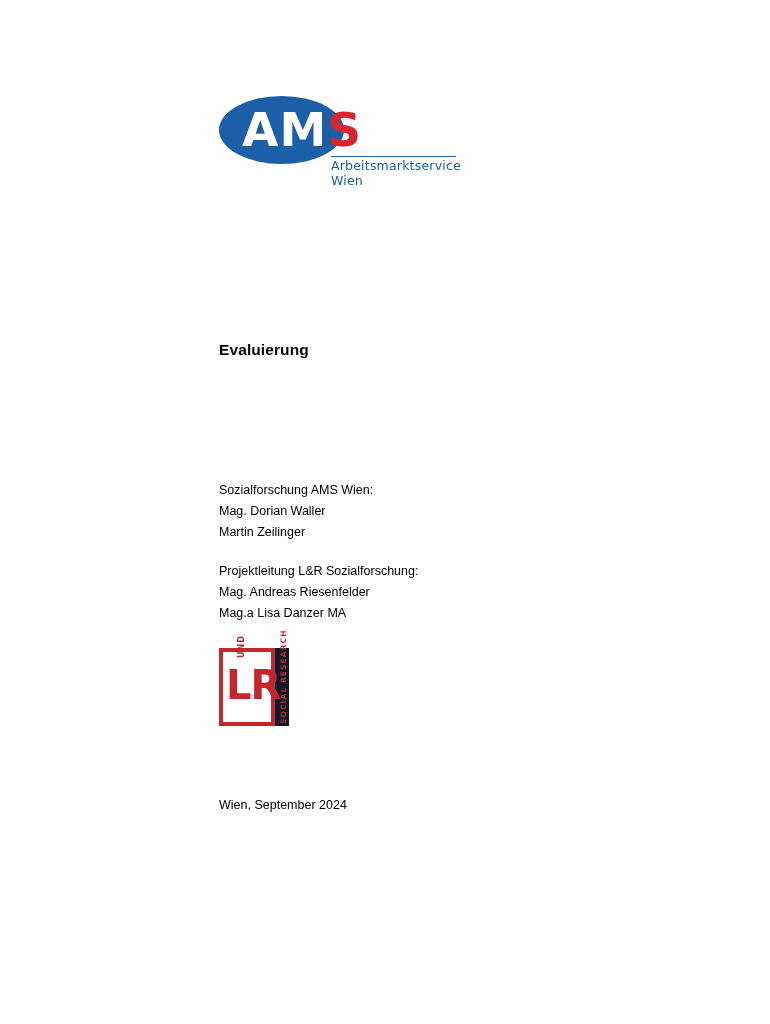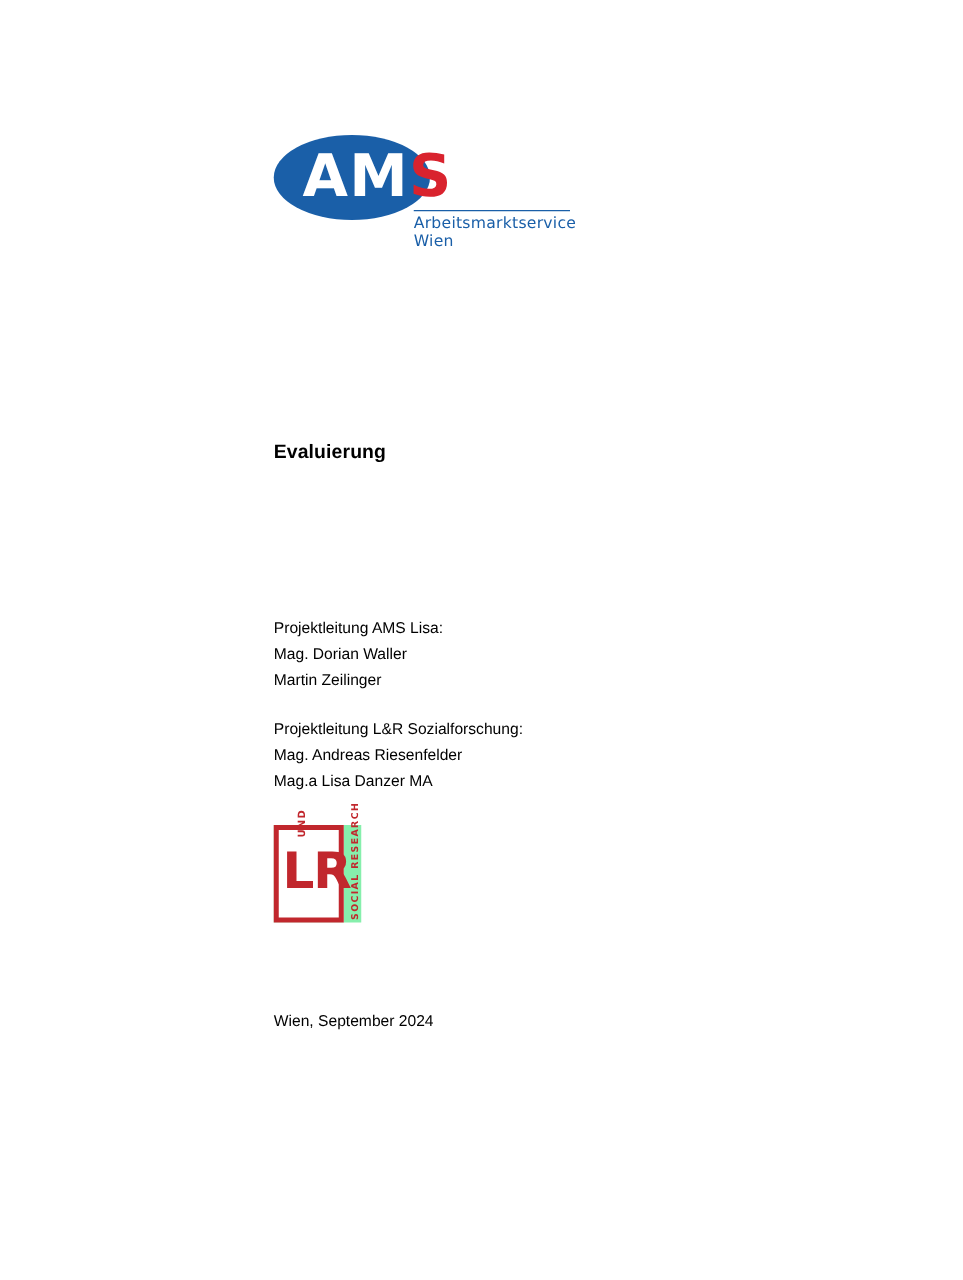--- a/index.html
+++ b/index.html
@@ -12,21 +12,21 @@
     height: 1024px;
     font-family: "Liberation Sans", sans-serif;
     color: #000000;
     position: relative;
     overflow: hidden;
   }
 
   .page {
     position: absolute;
     left: 0;
-    top: 12px;
+    top: 0;
     width: 770px;
     height: 992px;
     background: #ffffff;
   }
 
   
   .ams-logo {
     position: absolute;
     left: 219px;
     top: 96px;
@@ -108,21 +108,21 @@
     display: block;
   }
 
   
   .lr-logo {
     position: absolute;
     left: 219px;
     top: 648px;
     width: 70px;
     height: 78px;
-    background: #86efac;
+    background: #0f172a;
   }
   .lr-box {
     position: absolute;
     left: 0;
     top: 0;
     width: 56px;
     height: 78px;
     border: 4px solid #c1272d;
     box-sizing: border-box;
     background: #ffffff;
@@ -187,21 +187,21 @@
       <div>Wien</div>
     </div>
   </div>
 
   <div class="doc-title">
     <div>Evaluierung</div>
   </div>
 
   <div class="credits">
     <div class="credit-block">
-      <span class="label">Projektleitung AMS Lisa:</span>
+      <span class="label">Sozialforschung AMS Wien:</span>
       <span class="person">Mag. Dorian Waller</span>
       <span class="person">Martin Zeilinger</span>
     </div>
     <div class="credit-block">
       <span class="label">Projektleitung L&amp;R Sozialforschung:</span>
       <span class="person">Mag. Andreas Riesenfelder</span>
       <span class="person">Mag.a Lisa Danzer MA</span>
     </div>
   </div>
 

